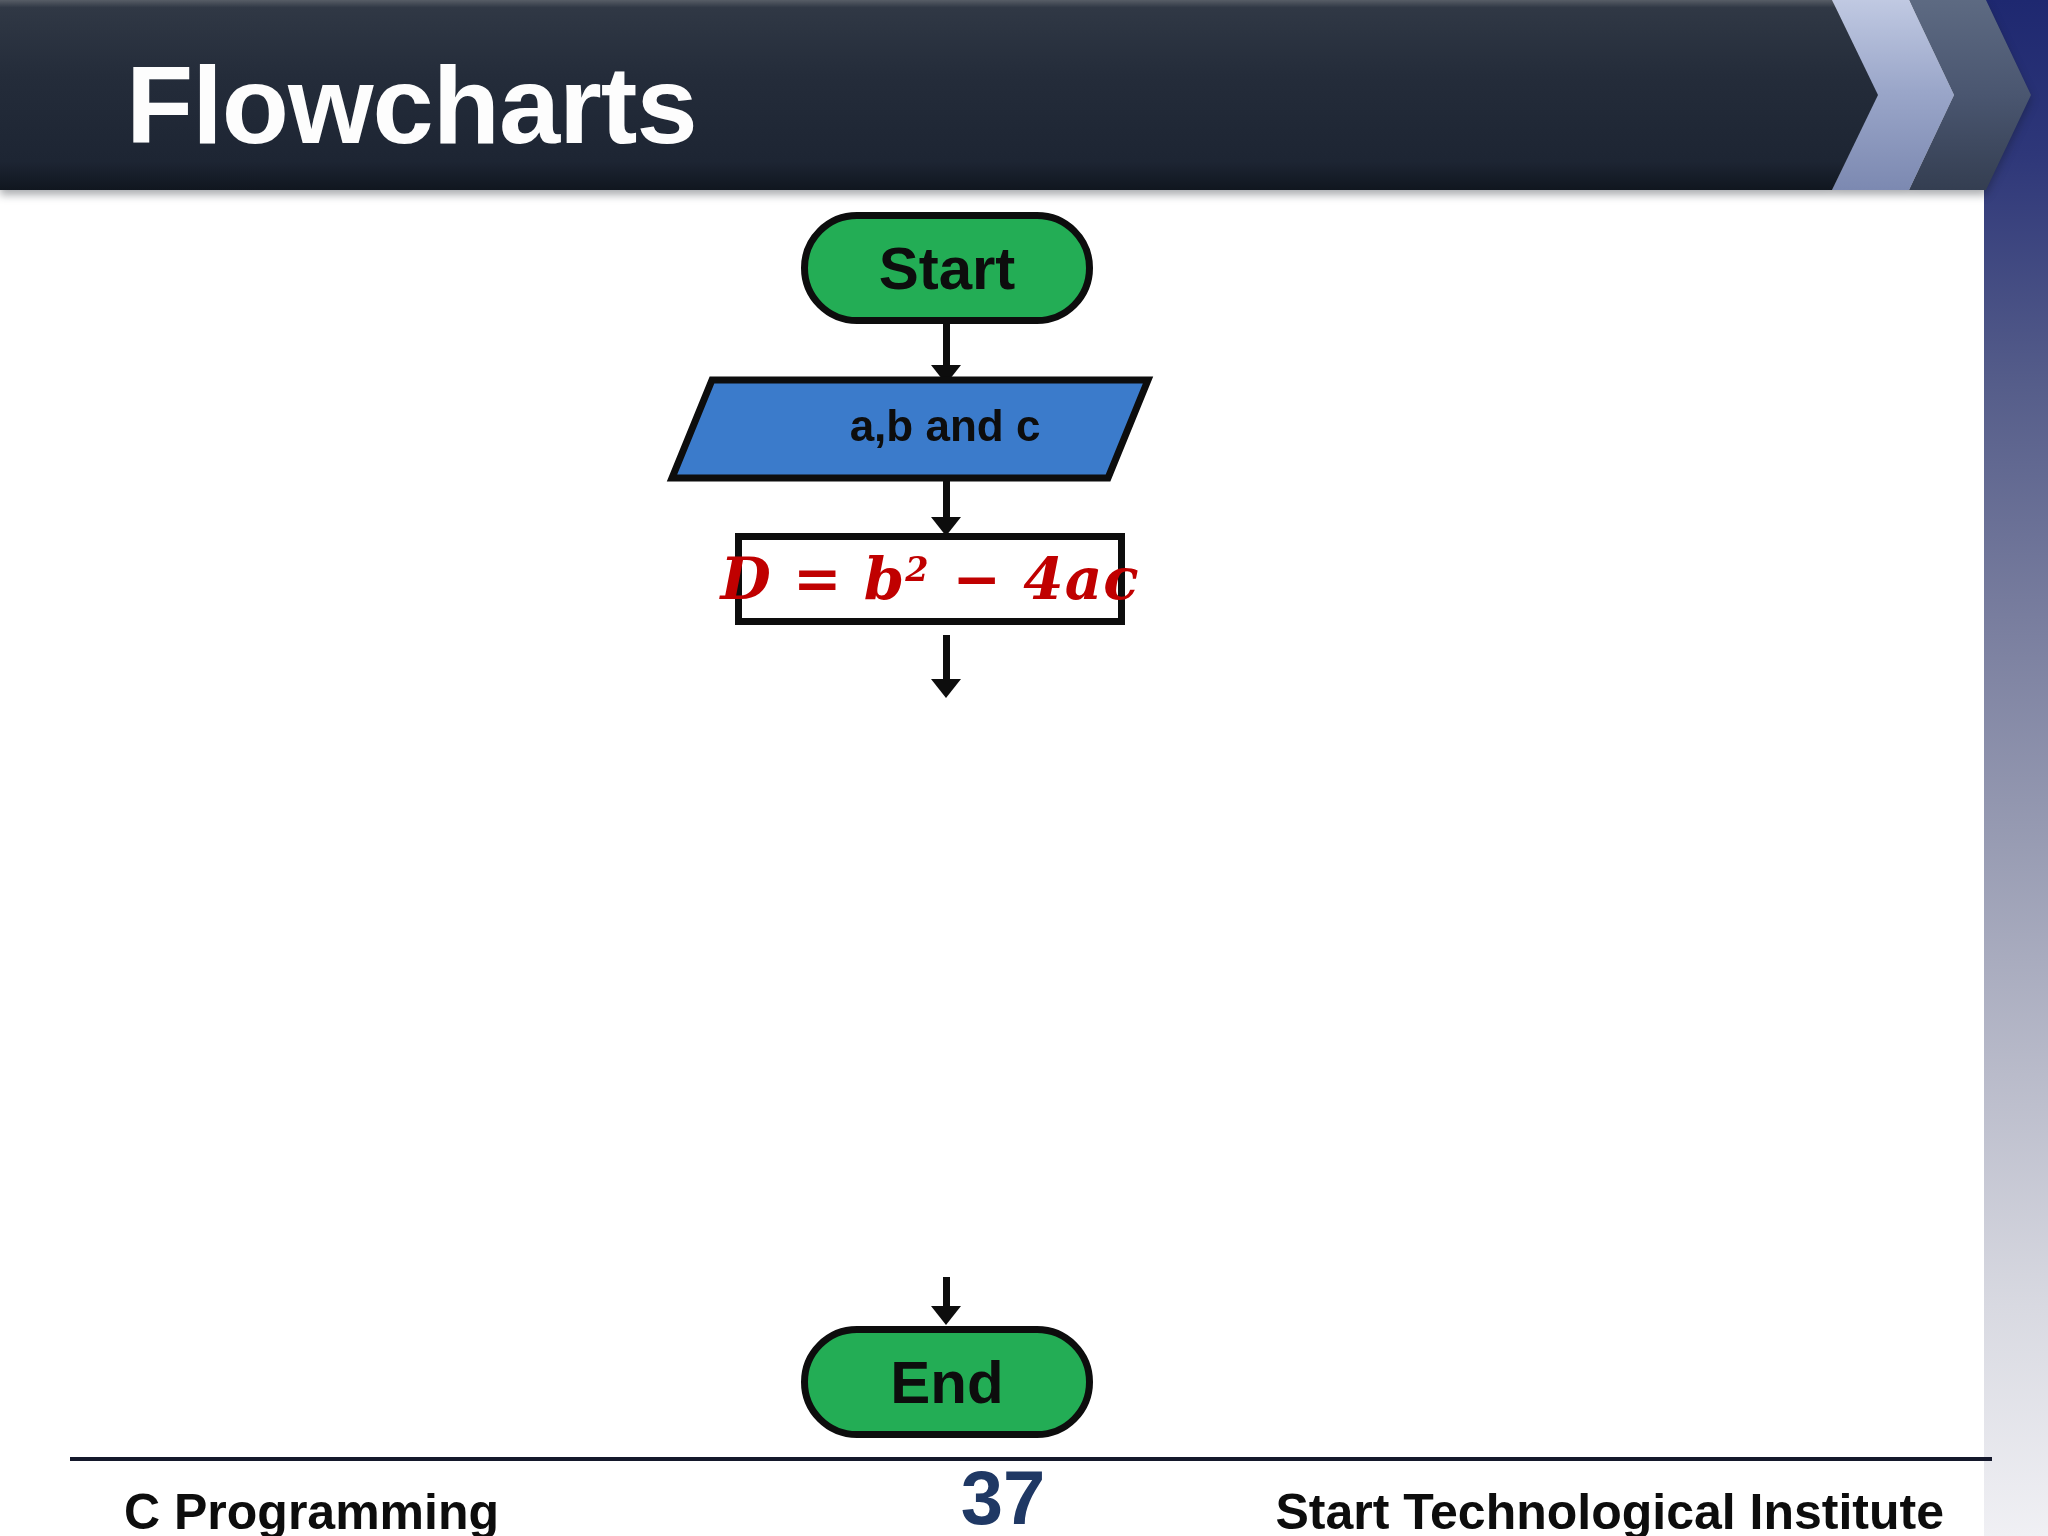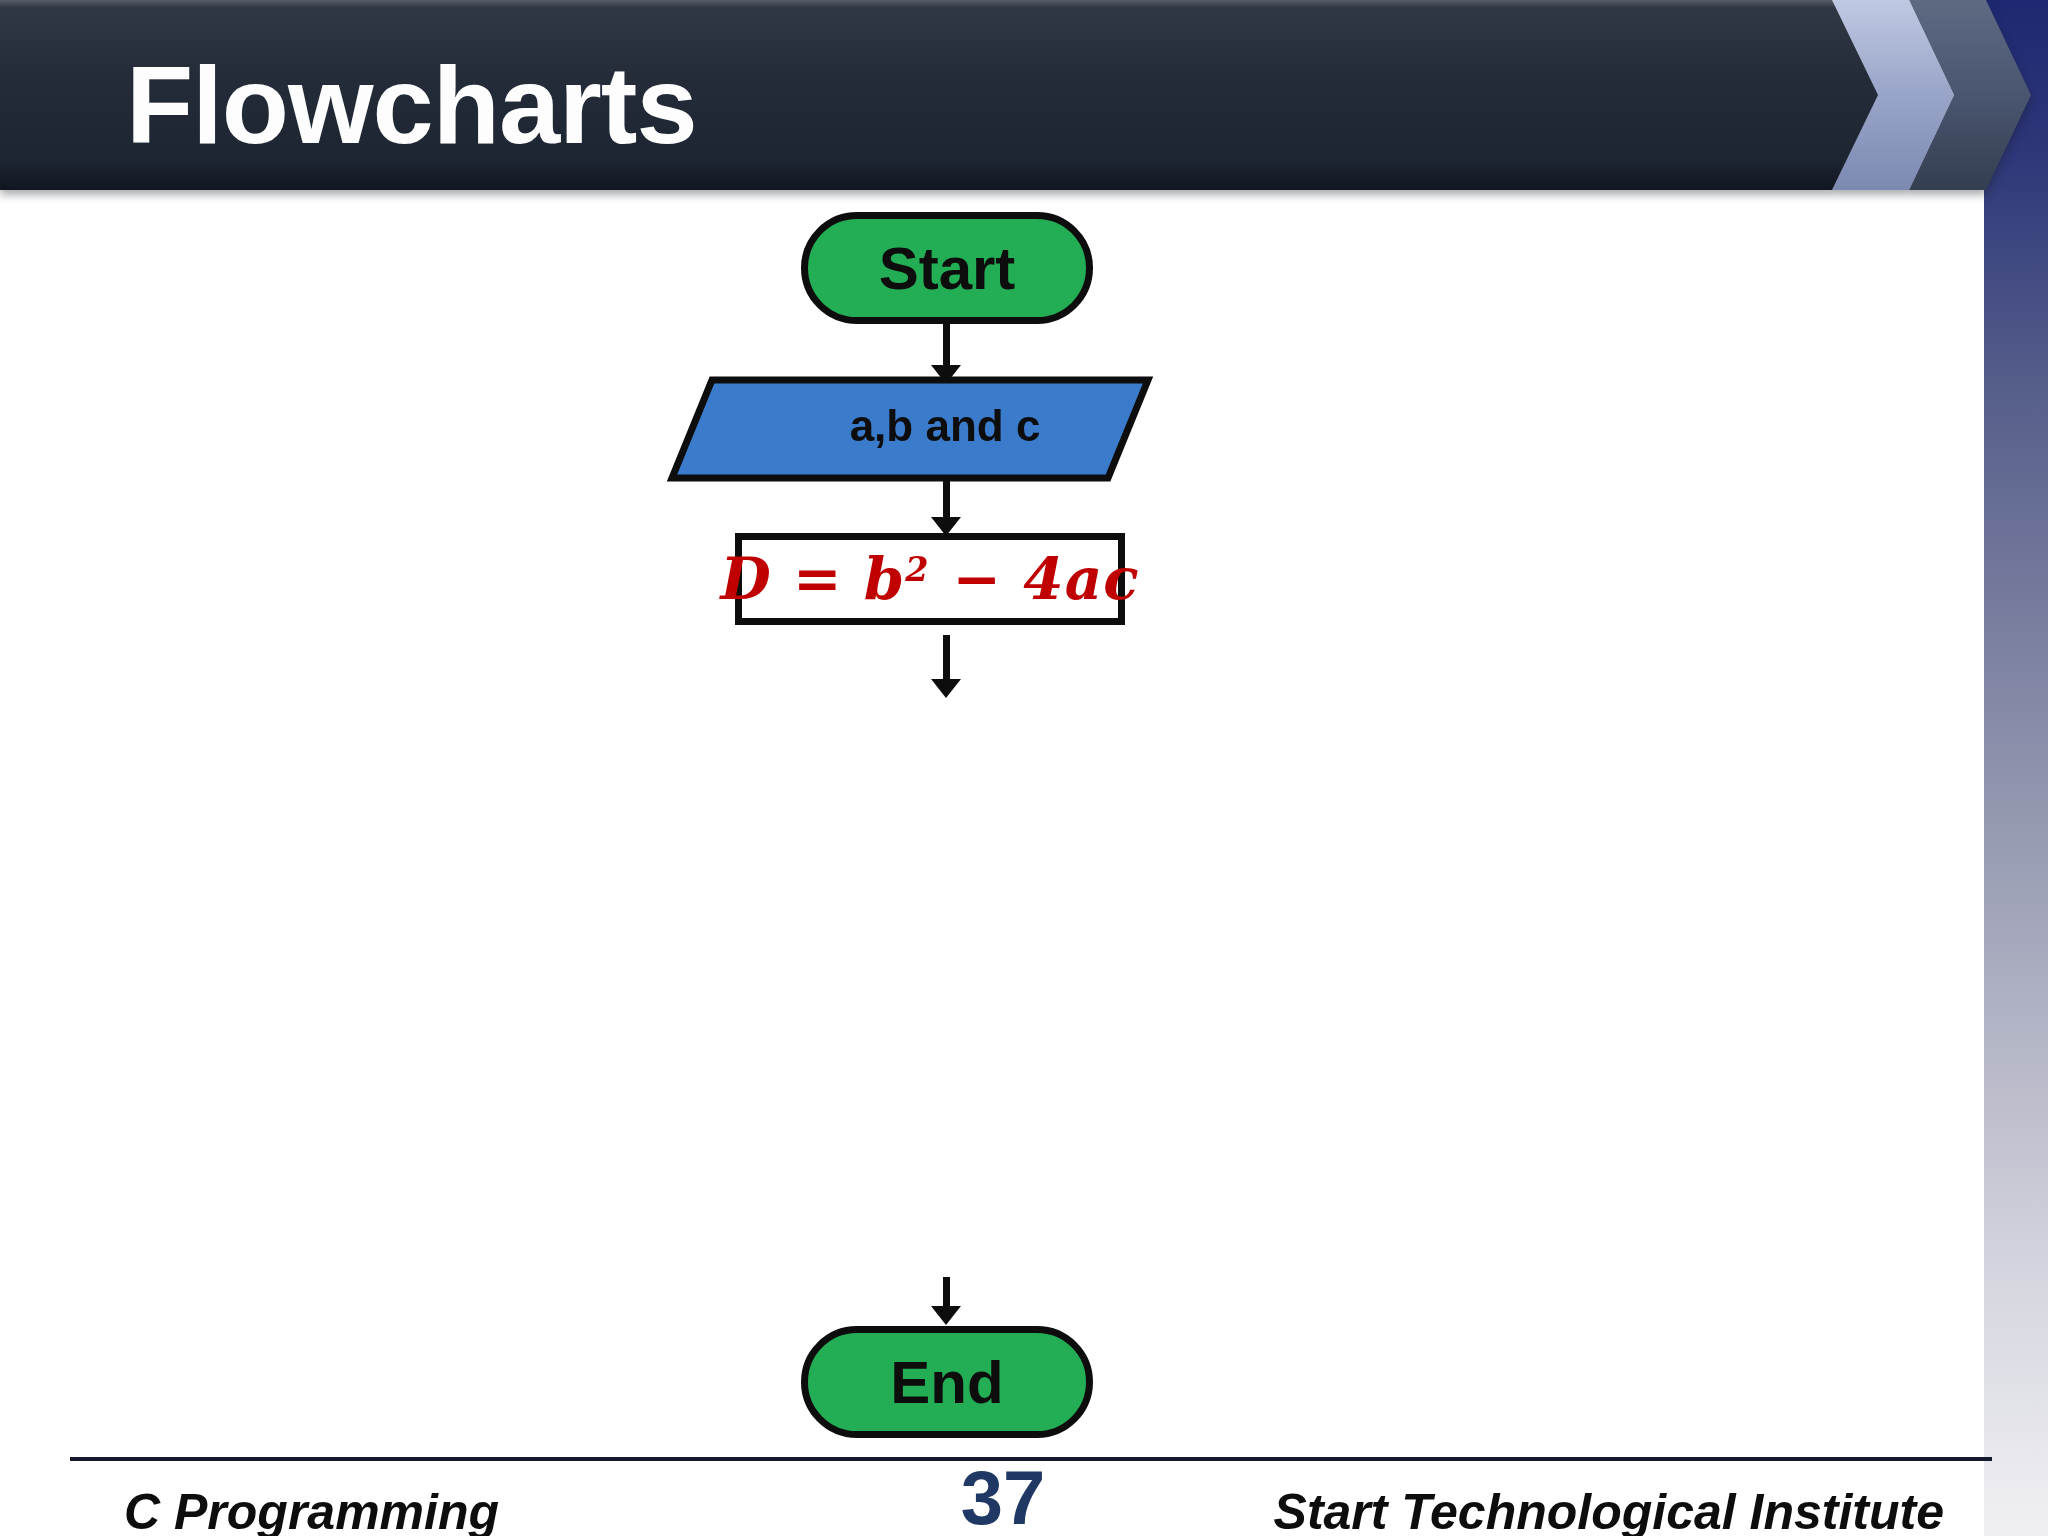--- a/index.html
+++ b/index.html
@@ -109,21 +109,21 @@
   .arrow-3{left:930px;top:635px;} .arrow-3 .stem{height:44px;}
   .arrow-4{left:930px;top:1277px;} .arrow-4 .stem{height:29px;}
 
   
   .footer-line{
     position:absolute;left:70px;top:1457px;width:1922px;height:4px;
     background:#14182b;
   }
   .footer-text{
     position:absolute;font-weight:bold;font-size:50px;color:var(--ink);
-    white-space:nowrap;line-height:1;font-style:italic;
+    white-space:nowrap;line-height:1;
   }
   .footer-course{left:124px;top:1487px;}
   .footer-institution{right:104px;top:1487px;}
   .footer-page{
     position:absolute;left:903px;top:1460px;width:200px;text-align:center;
     font-family:Liberation Sans, sans-serif;
     font-weight:bold;font-size:76px;line-height:1;color:var(--navy);
   }
 </style>
 </head>

